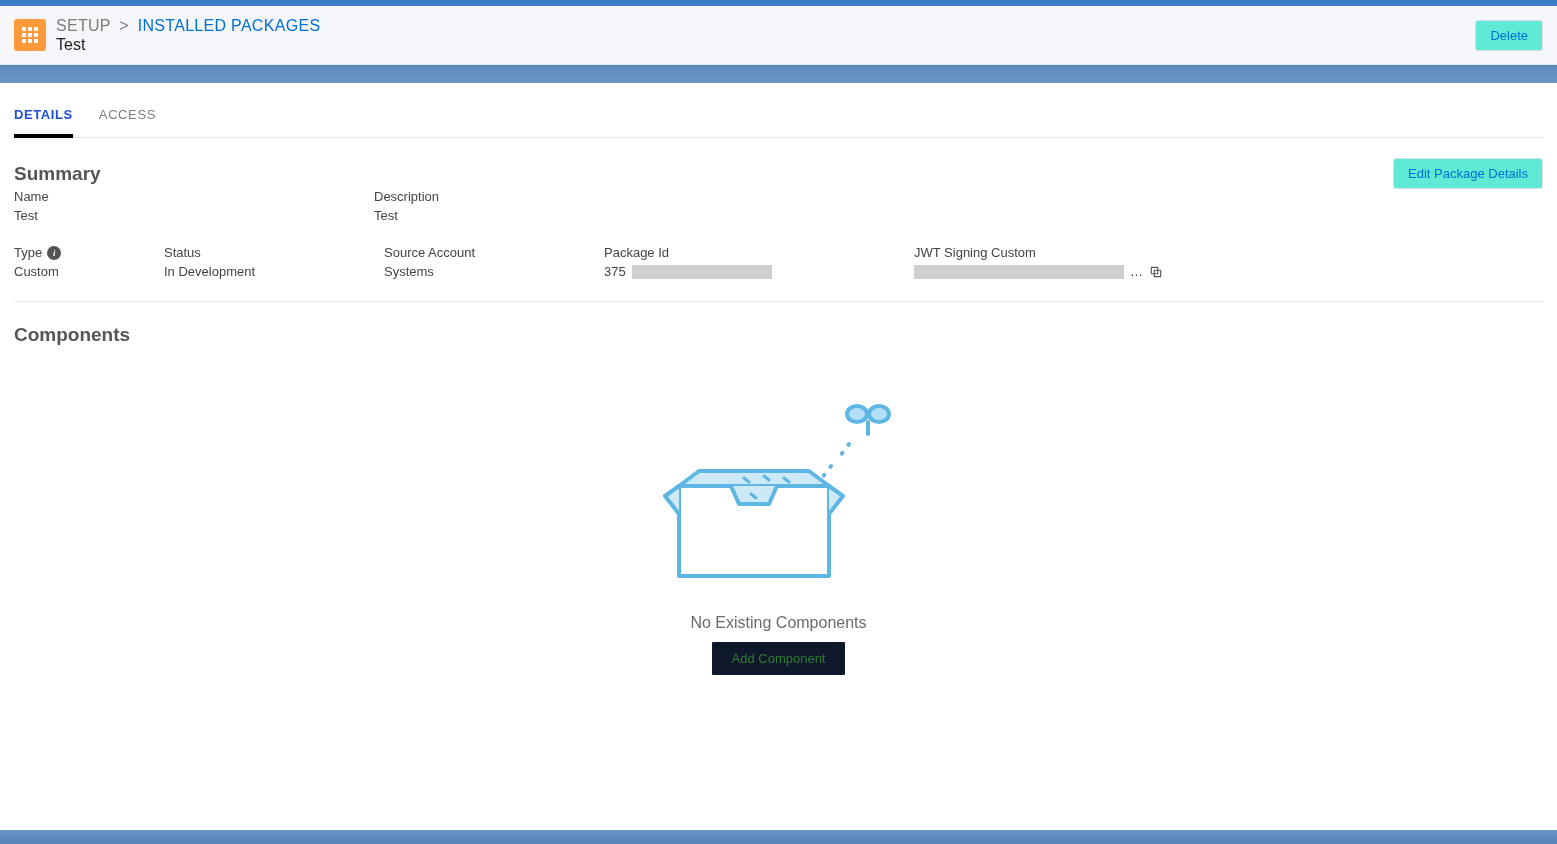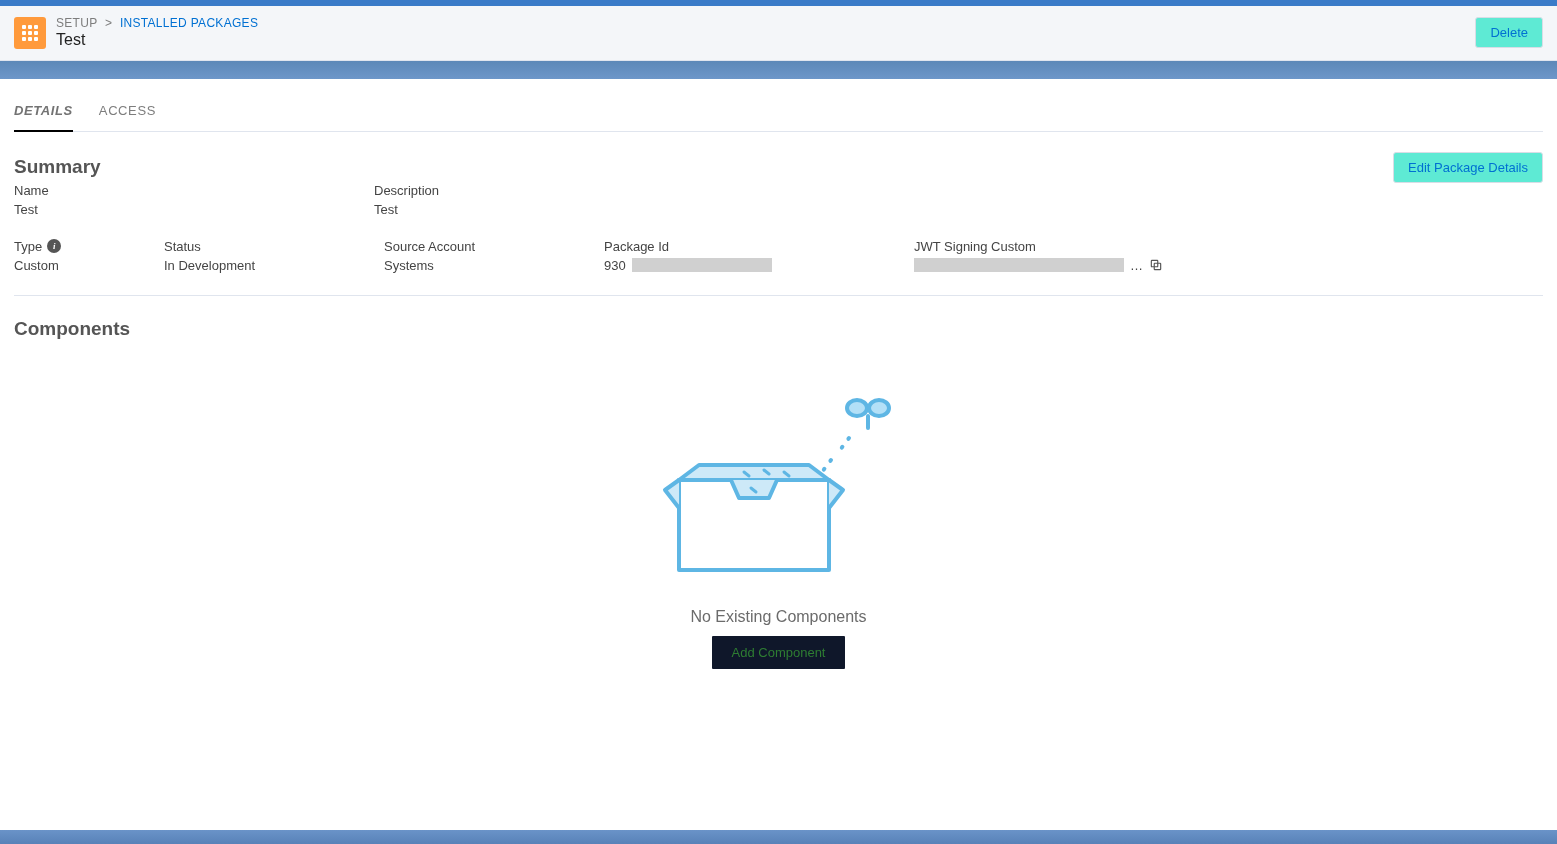--- a/index.html
+++ b/index.html
@@ -42,21 +42,21 @@
       gap: 2px;
     }
     .app-icon-grid span {
       background: #fff;
       width: 4px;
       height: 4px;
       border-radius: 1px;
     }
     .breadcrumb-area { display: flex; flex-direction: column; line-height: 1.2; }
     .breadcrumb {
-      font-size: 12px;
+      font-size: 16px;
       color: #7d7d7d;
       letter-spacing: 0.3px;
     }
     .breadcrumb .sep { color: #7d7d7d; margin: 0 4px; }
     .breadcrumb a { color: #0070d2; text-decoration: none; }
     .page-title {
       font-size: 16px;
       font-weight: 400;
       color: #222;
     }
@@ -85,25 +85,24 @@
     }
     .tab {
       padding: 12px 0;
       font-size: 13px;
       letter-spacing: 0.6px;
       color: #7d7d7d;
       cursor: pointer;
       text-transform: uppercase;
     }
     .tab.active {
-      color: #737373;
+      color: #1d4ed8;
       font-weight: 600;
-      border-bottom: 2px solid #000000;
+      border-bottom: 4px solid #000000;
       margin-bottom: -1px;
-      font-style: italic;
     }
     .section-header {
       display: flex;
       justify-content: space-between;
       align-items: center;
     }
     .section-title {
       font-size: 19px;
       font-weight: 600;
       color: #555;
@@ -262,21 +261,21 @@
       <div class="field-label">Status</div>
       <div class="field-value">In Development</div>
     </div>
     <div class="field wide-2">
       <div class="field-label">Source Account</div>
       <div class="field-value">Systems</div>
     </div>
     <div class="field wide-3">
       <div class="field-label">Package Id</div>
       <div class="field-value">
-        <span>930</span>
+        <span>375</span>
           <span class="masked-bar" style="width:140px"></span>
       </div>
     </div>
     <div class="field">
       <div class="field-label">JWT Signing Custom</div>
       <div class="field-value">
         <span class="masked-bar" style="width:210px"></span>
         <span>…</span>
         <span class="copy-icon">
           <svg width="14" height="14" viewBox="0 0 24 24" fill="none" stroke="#555" stroke-width="2">

